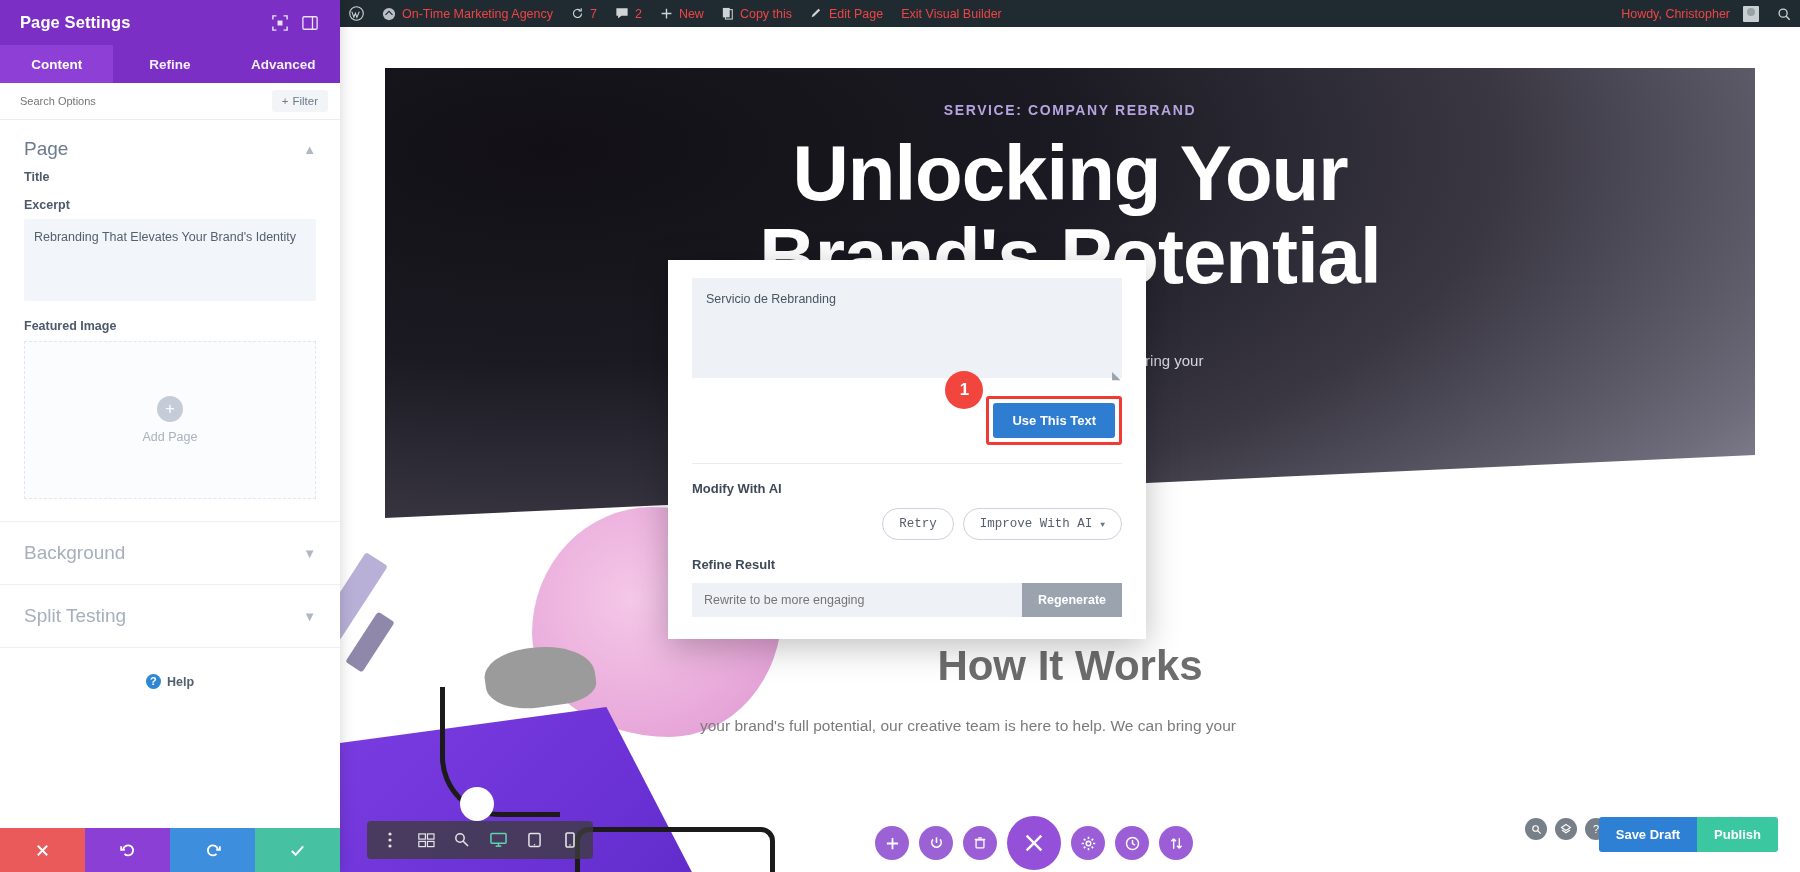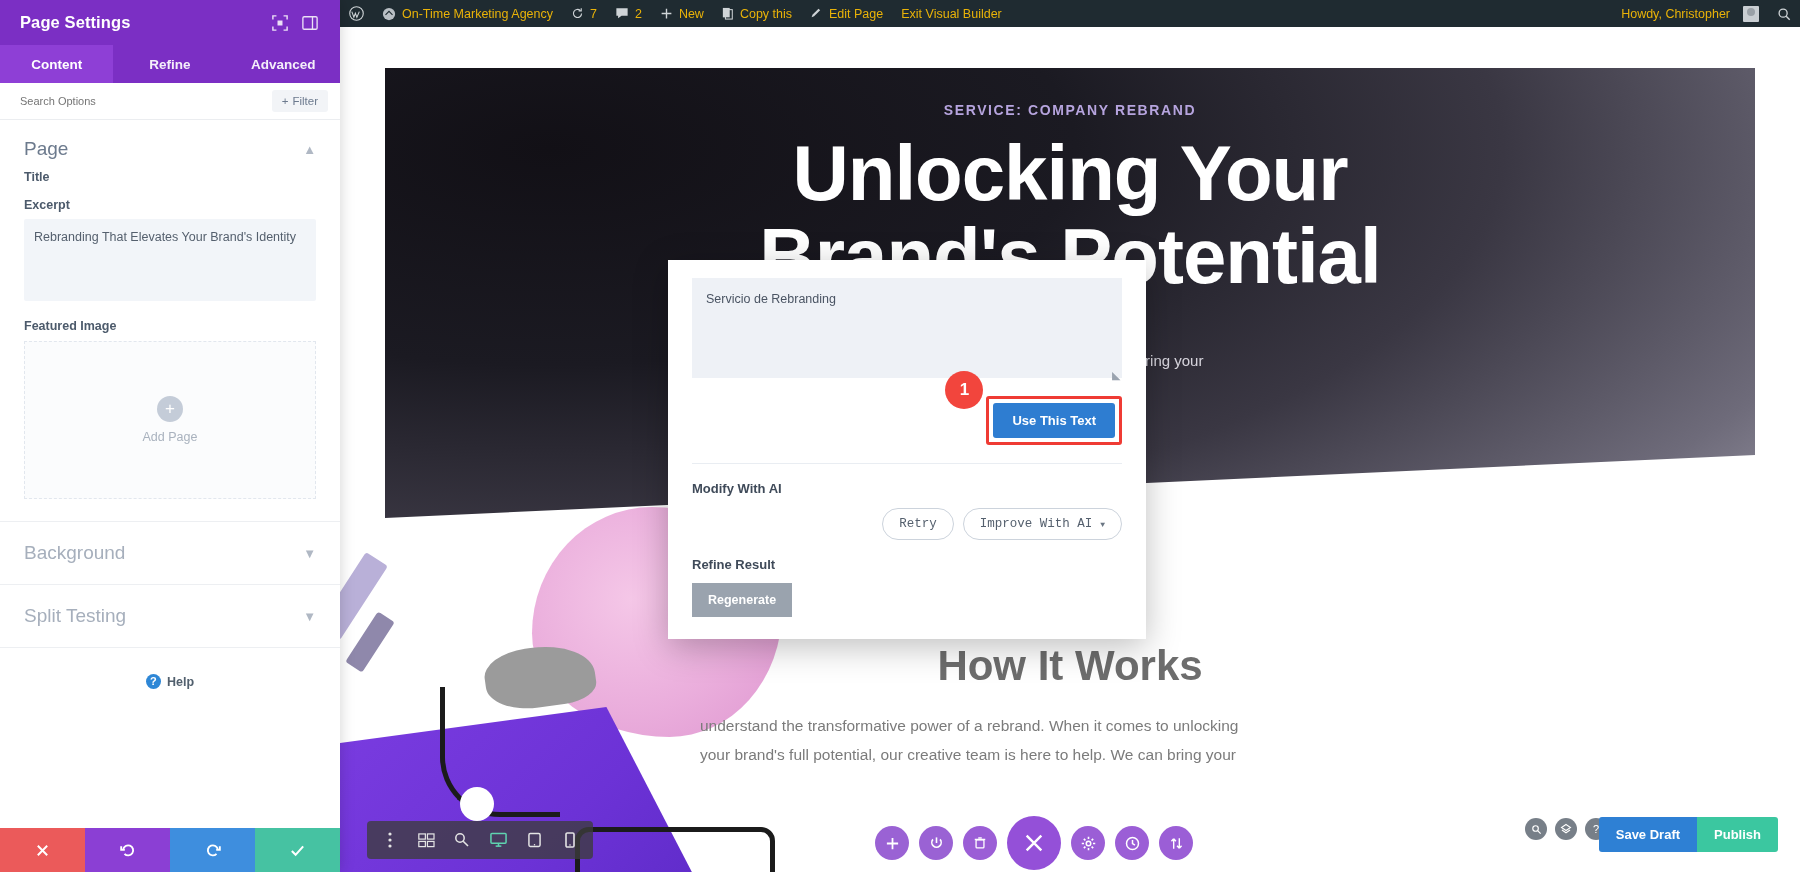--- a/index.html
+++ b/index.html
@@ -124,21 +124,21 @@
   }
   .fb-discard { background: #eb5a5a; }
   .fb-undo    { background: #8B3FD4; }
   .fb-redo    { background: #3E8EDE; }
   .fb-save    { background: #46C2A2; }
 
   
   #adminbar {
     position: absolute; left: 340px; top: 0; width: 1460px; height: 27px;
     background: #1f2b31; display: flex; align-items: center;
-    color: #eab308; font-size: 12.5px; z-index: 30;
+    color: #ef4444; font-size: 12.5px; z-index: 30;
   }
   #adminbar .ab-item {
     display: flex; align-items: center; gap: 6px;
     padding: 0 9px; height: 27px; white-space: nowrap;
   }
   #adminbar .ab-right { margin-left: auto; display: flex; align-items: flex-start; }
   #adminbar .avatar {
     width: 16px; height: 16px; background: #c9ced2; border-radius: 1px;
     margin-left: 7px; position: relative; overflow: hidden;
   }
@@ -441,21 +441,20 @@
     <div class="illus-purple"></div>
     <div class="illus-grey"></div>
     <div class="illus-bar"></div>
     <div class="illus-bar2"></div>
     <div class="illus-hook"></div>
     <div class="illus-dot"></div>
     <div class="illus-rect"></div>
 
     <div class="hiw-title">How It Works</div>
     <div class="hiw-body">
-      <div>understand the transformative power of a rebrand. When it comes to unlocking</div>
       <div>your brand's full potential, our creative team is here to help. We can bring your</div>
     </div>
   </div>
 
   <div id="modal">
     <div class="modal-body">
       <div style="position:relative;">
         <textarea class="result-area" style="">Servicio de Rebranding</textarea>
         <span class="resize-handle">◢</span>
       </div>
@@ -473,20 +472,21 @@
       <div class="pill-row">
         <button class="pill">Retry</button>
         <button class="pill">
           <span>Improve With AI</span>
           <span style="font-size:8px;color:#6b7683;">▼</span>
         </button>
       </div>
 
       <div class="sec-label">Refine Result</div>
       <div class="refine-row">
+        <input class="refine-input" placeholder="Rewrite to be more engaging" style="">
         <button class="regen-btn">Regenerate</button>
       </div>
     </div>
   </div>
 
   <div id="device-bar">
     <div class="dbtn">
       <svg width="4" height="16" viewBox="0 0 4 16">
           <circle cx="2" cy="2" r="1.6" fill="currentColor"></circle>
           <circle cx="2" cy="8" r="1.6" fill="currentColor"></circle>

